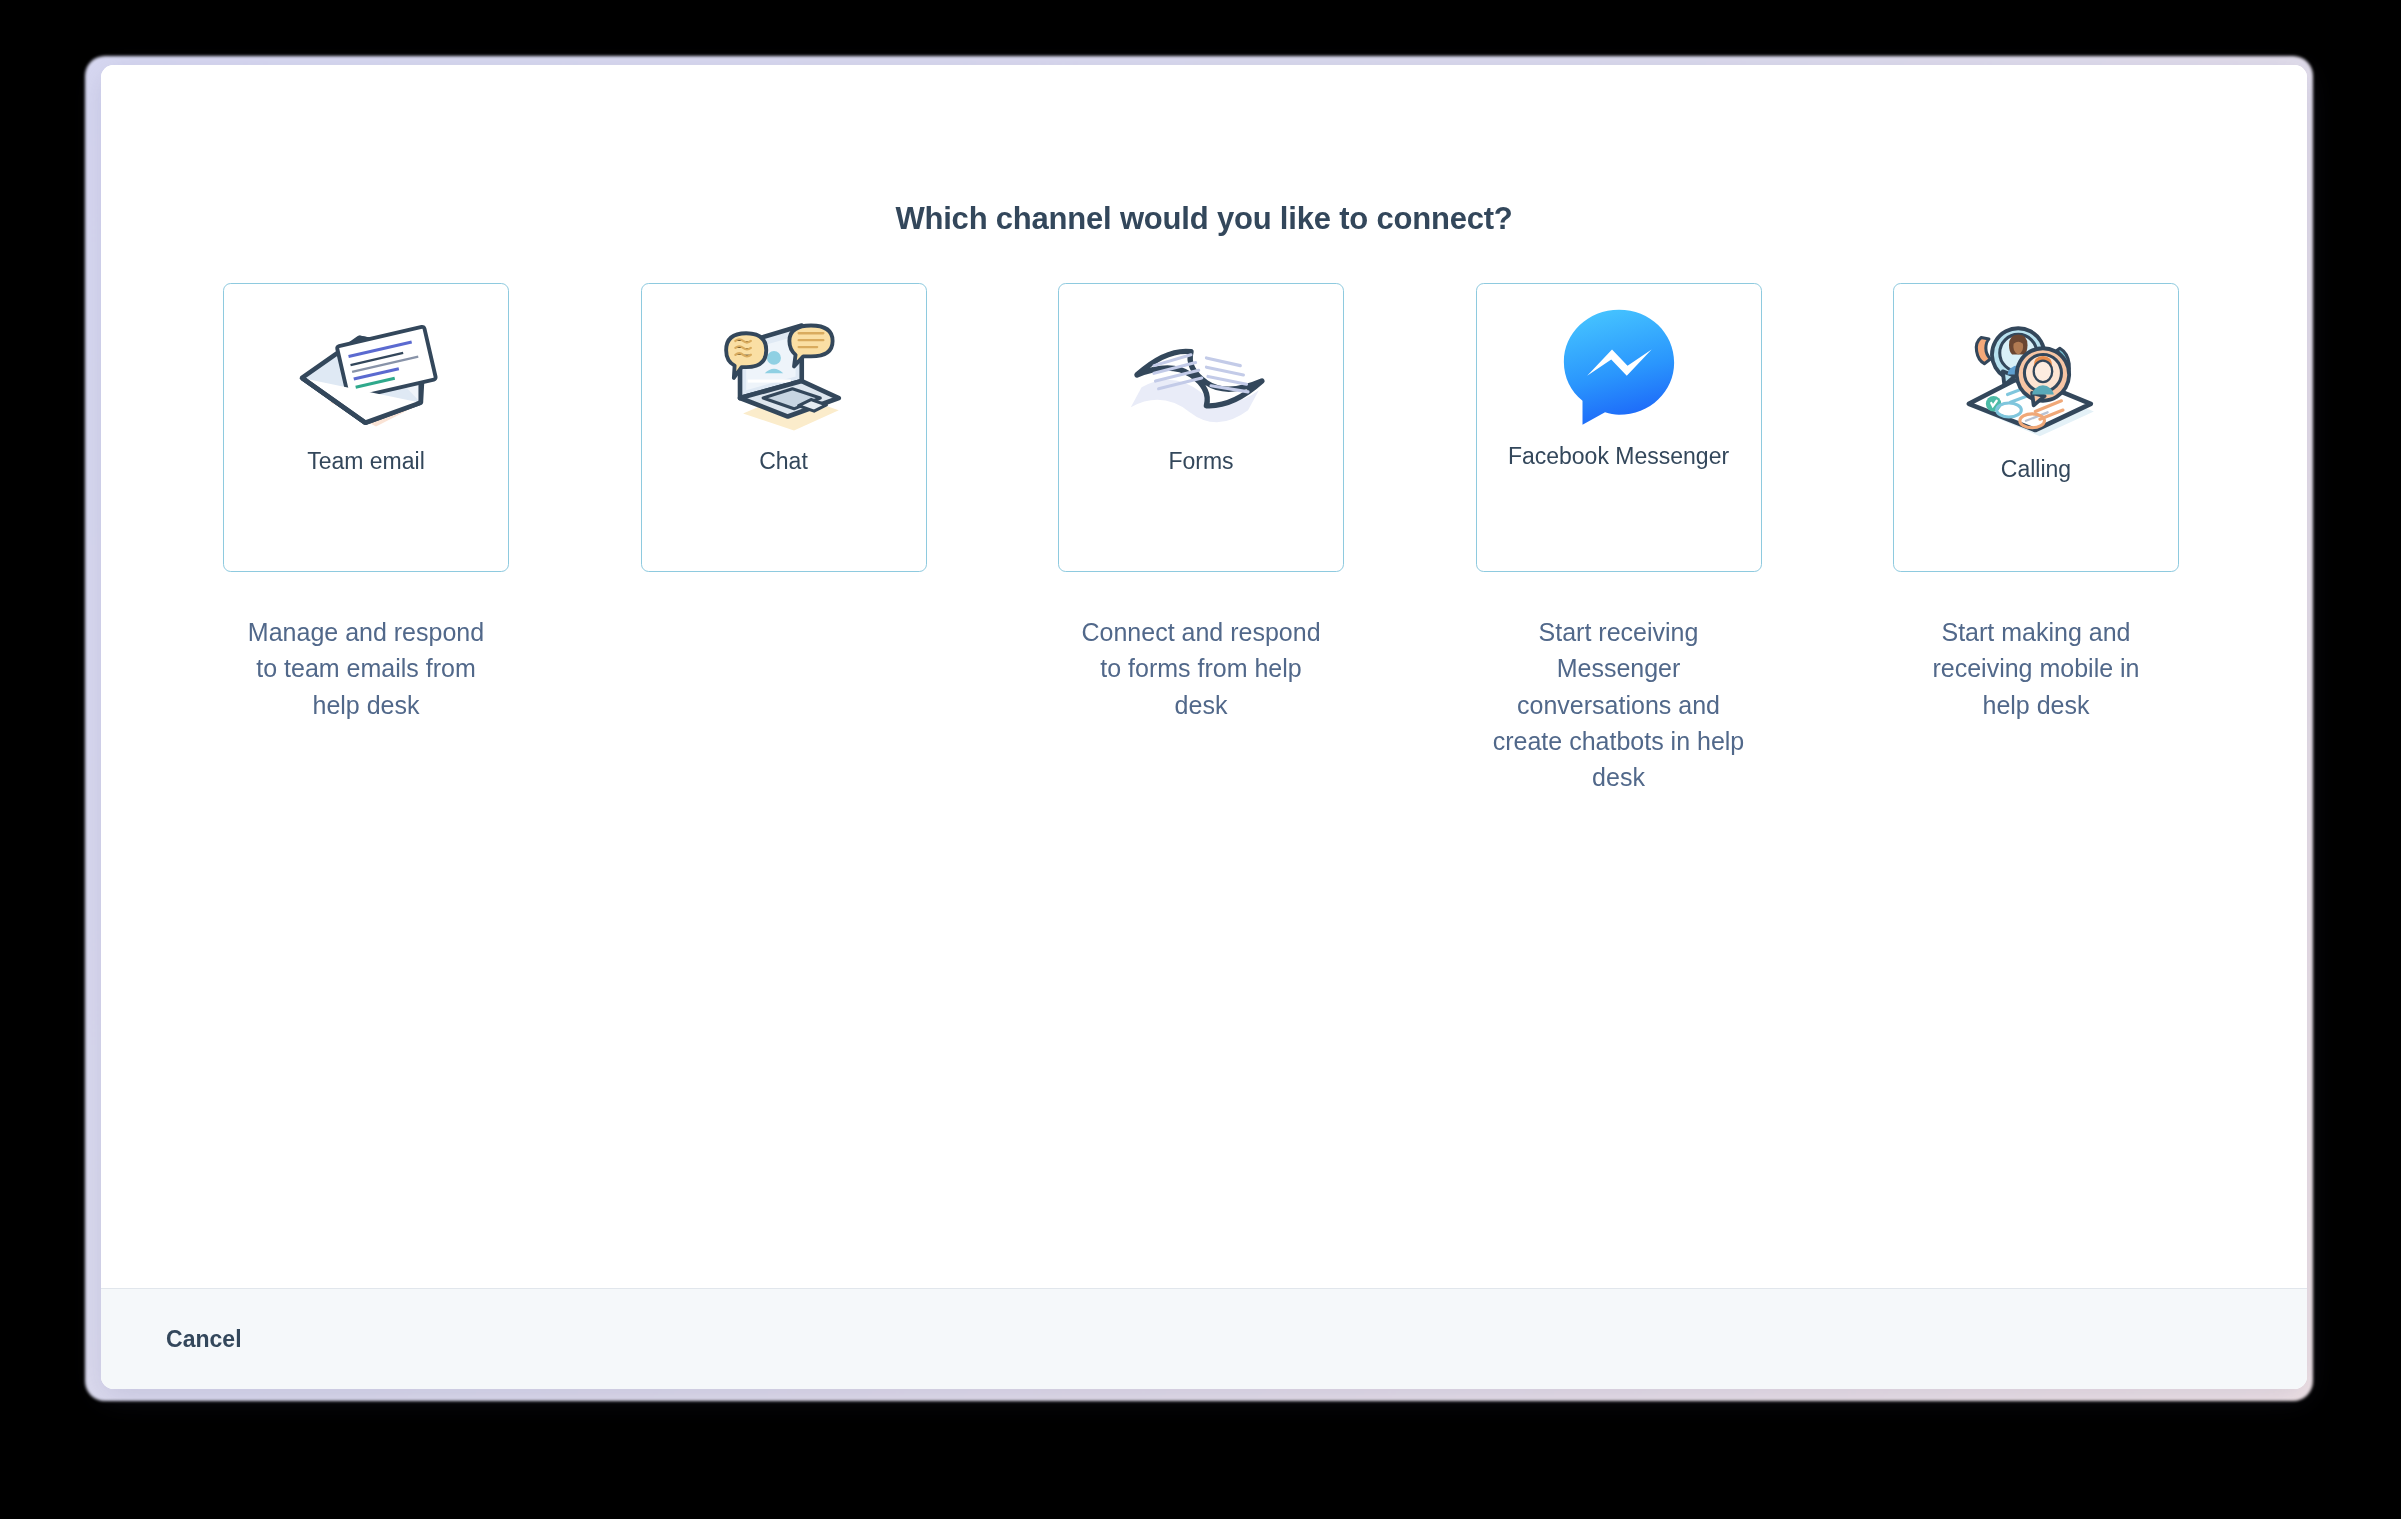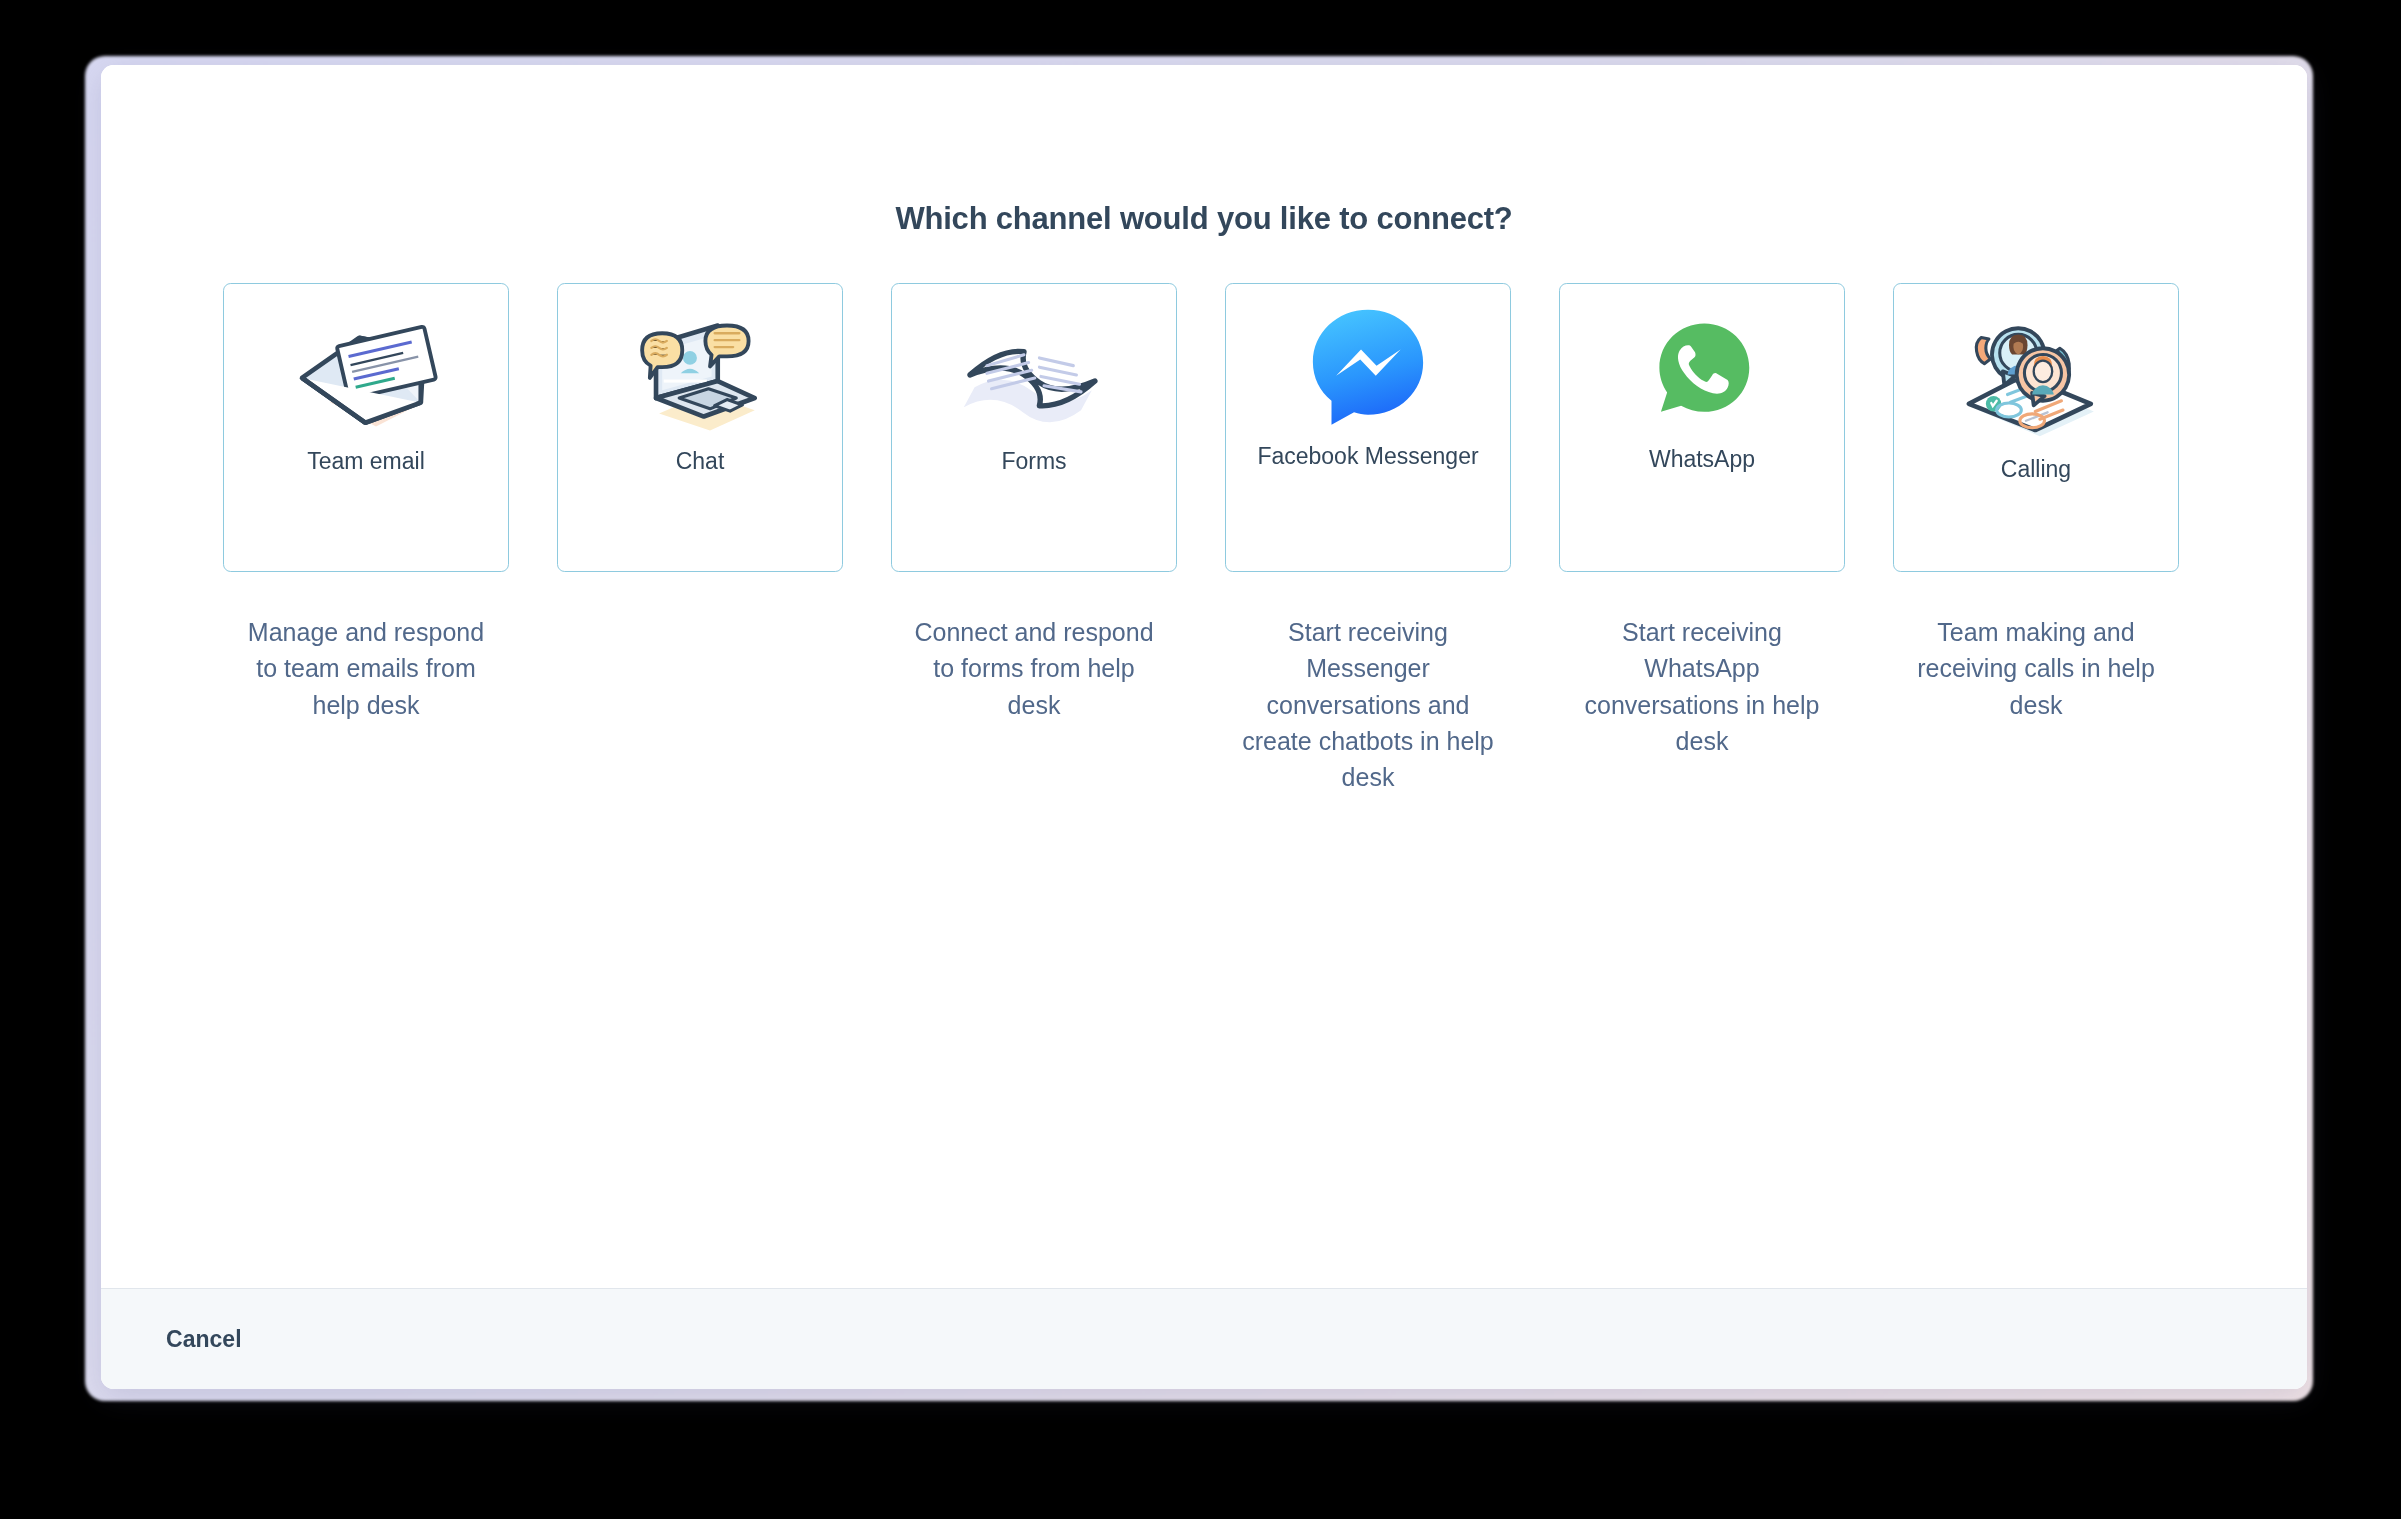--- a/index.html
+++ b/index.html
@@ -263,33 +263,20 @@
                 </defs>
                 <path d="M85 14 C45 14 14 44 14 81 C14 101 23 119 38 131 L38 162 L67 146 C73 148 79 149 85 149 C125 149 156 119 156 82 C156 44 125 14 85 14 Z" fill="url(#fbm)"></path>
                 <path d="M44 99 L76 65 L96 86 L127 65 L95 99 L75 78 Z" fill="#ffffff"></path>
               </svg>
             </div>
             <div class="card-label">Facebook Messenger</div>
           </div>
           <div class="card-desc">Start receiving Messenger conversations and create chatbots in help desk</div>
         </div>
 
-        <div class="channel-col col-whatsapp">
-          <div class="channel-card">
-            <div class="card-art">
-              <svg width="124" height="124" viewBox="0 0 160 160">
-                <path d="M83 8 C44 8 12 39 12 78 C12 91 15 103 22 113 L9 152 L50 139 C60 144 71 147 83 147 C122 147 154 116 154 78 C154 39 122 8 83 8 Z" fill="#ffffff"></path>
-                <path d="M83 20 C51 20 25 45 25 77 C25 89 29 100 35 109 L27 134 L53 126 C62 131 72 134 83 134 C115 134 141 109 141 77 C141 45 115 20 83 20 Z" fill="#56bc62"></path>
-                <path d="M62 48 C58 48 54 50 51 55 C47 62 49 73 57 84 C66 97 80 107 94 110 C103 112 110 109 113 103 C115 99 115 95 113 93 L100 85 C97 83 95 84 93 87 L89 93 C87 96 85 96 82 94 C75 90 68 83 64 75 C62 72 63 70 65 68 L70 64 C72 62 72 60 71 57 L66 50 C65 48 64 48 62 48 Z" fill="#ffffff"></path>
-              </svg>
-            </div>
-            <div class="card-label">WhatsApp</div>
-          </div>
-          <div class="card-desc">Start receiving WhatsApp conversations in help desk</div>
-        </div>
 
         <div class="channel-col col-calling">
           <div class="channel-card">
             <div class="card-art">
               <svg width="162" height="139" viewBox="0 0 210 180">
                 <polygon points="30,136 100,104 180,138 110,170" fill="#e4f1f7"></polygon>
                 <path d="M18 128 L88 92 L176 128 L104 162 Z" fill="#ffffff" stroke="#33475b" stroke-width="6" stroke-linejoin="round"></path>
                 <circle cx="50" cy="128" r="10" fill="#4dbba6"></circle>
                 <path d="M47 127 l2 4 l5 -7" stroke="#ffffff" stroke-width="3" fill="none" stroke-linecap="round"></path>
                 <g stroke="#7fc6dd" stroke-width="4" stroke-linecap="round">
@@ -316,21 +303,21 @@
                 <path d="M114 56 a34 34 0 1 1 -0.1 0 z" fill="#f7c5a4" stroke="#33475b" stroke-width="5"></path>
                 <path d="M100 114 l2 16 l14 -12 z" fill="#f7c5a4" stroke="#33475b" stroke-width="5" stroke-linejoin="round"></path>
                 <circle cx="114" cy="88" r="24" fill="#fde4d2" stroke="#33475b" stroke-width="4"></circle>
                 <path d="M102 80 q0 -14 12 -14 q12 0 12 14 q0 4 -2 8 l-20 0 q-2 -4 -2 -8 z" fill="#e98c4c"></path>
                 <ellipse cx="114" cy="86" rx="12" ry="14" fill="#fdece0" stroke="#33475b" stroke-width="3"></ellipse>
                 <path d="M104 108 q10 -8 20 0 q4 5 4 8 l-28 0 q0 -4 4 -8 z" fill="#5aa9b8"></path>
               </svg>
             </div>
             <div class="card-label">Calling</div>
           </div>
-          <div class="card-desc">Team making and receiving calls in help desk</div>
+          <div class="card-desc">Start making and receiving mobile in help desk</div>
         </div>
 
       </div>
     </div>
 
     <div class="modal-footer">
       <button class="cancel-button">Cancel</button>
     </div>
 
   </div>

